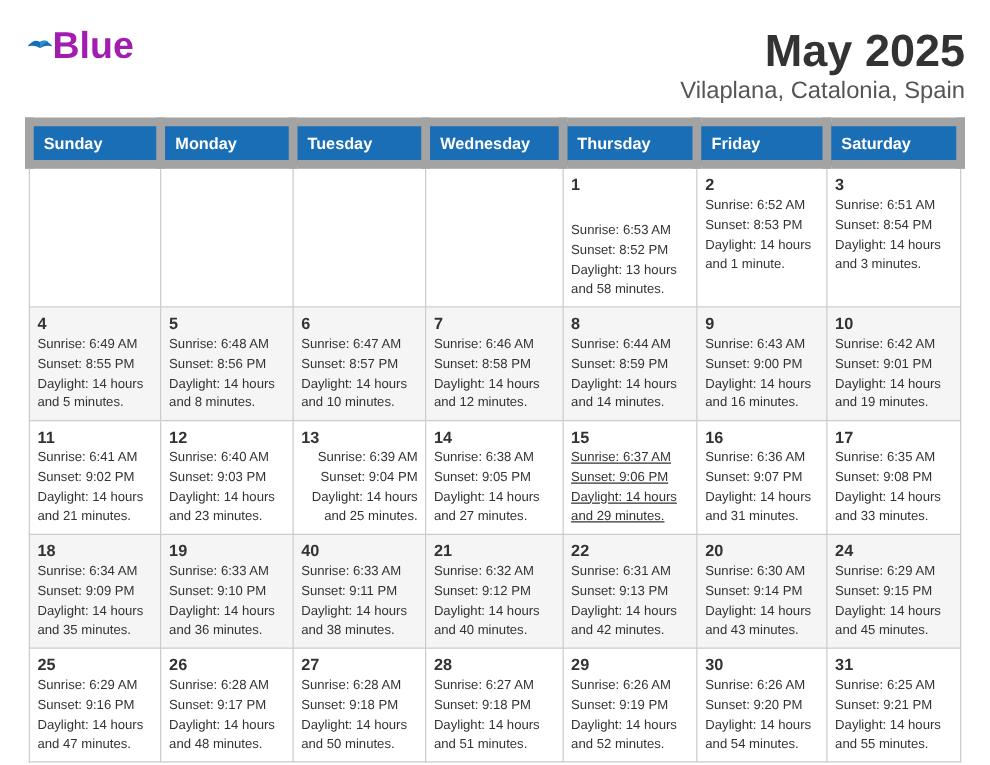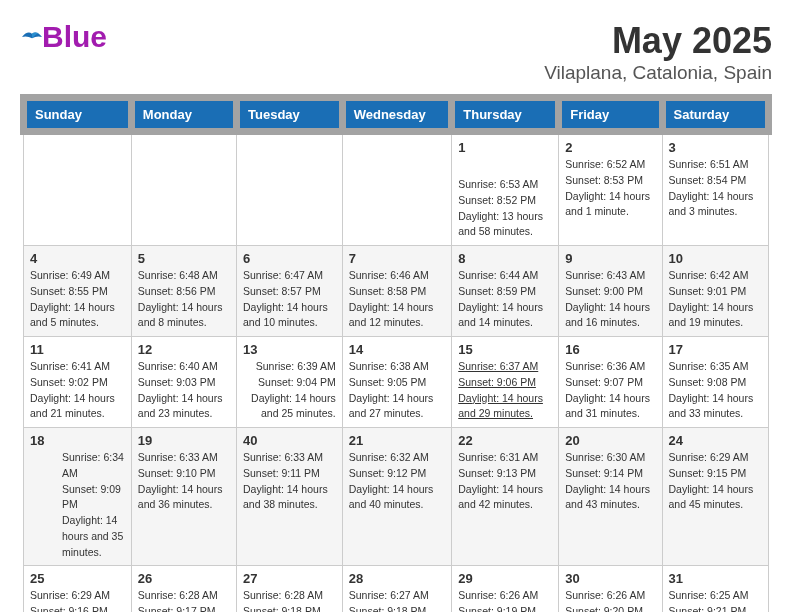--- a/index.html
+++ b/index.html
@@ -241,21 +241,21 @@
         <td>
           <span class="day-num">17</span>
           <div class="day-info" style="white-space: pre-line;">Sunrise: 6:35 AM
 Sunset: 9:08 PM
 Daylight: 14 hours and 33 minutes.</div>
         </td>
       </tr>
       <tr>
         <td>
           <span class="day-num">18</span>
-          <div class="day-info" style="white-space: pre-line; margin-left: 32px;">Sunrise: 6:34 AM
+          <div class="day-info" style="white-space: pre-line;">Sunrise: 6:34 AM
 Sunset: 9:09 PM
 Daylight: 14 hours and 35 minutes.</div>
         </td>
         <td>
           <span class="day-num">19</span>
           <div class="day-info" style="white-space: pre-line;">Sunrise: 6:33 AM
 Sunset: 9:10 PM
 Daylight: 14 hours and 36 minutes.</div>
         </td>
         <td>

